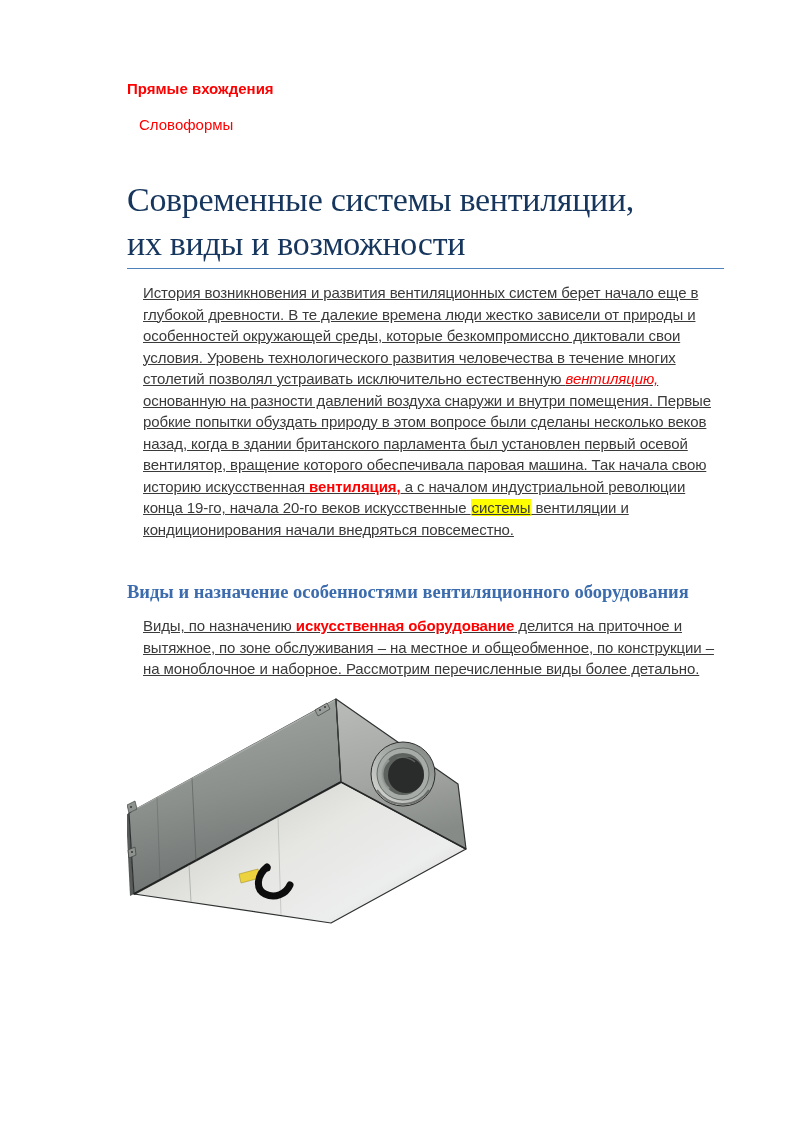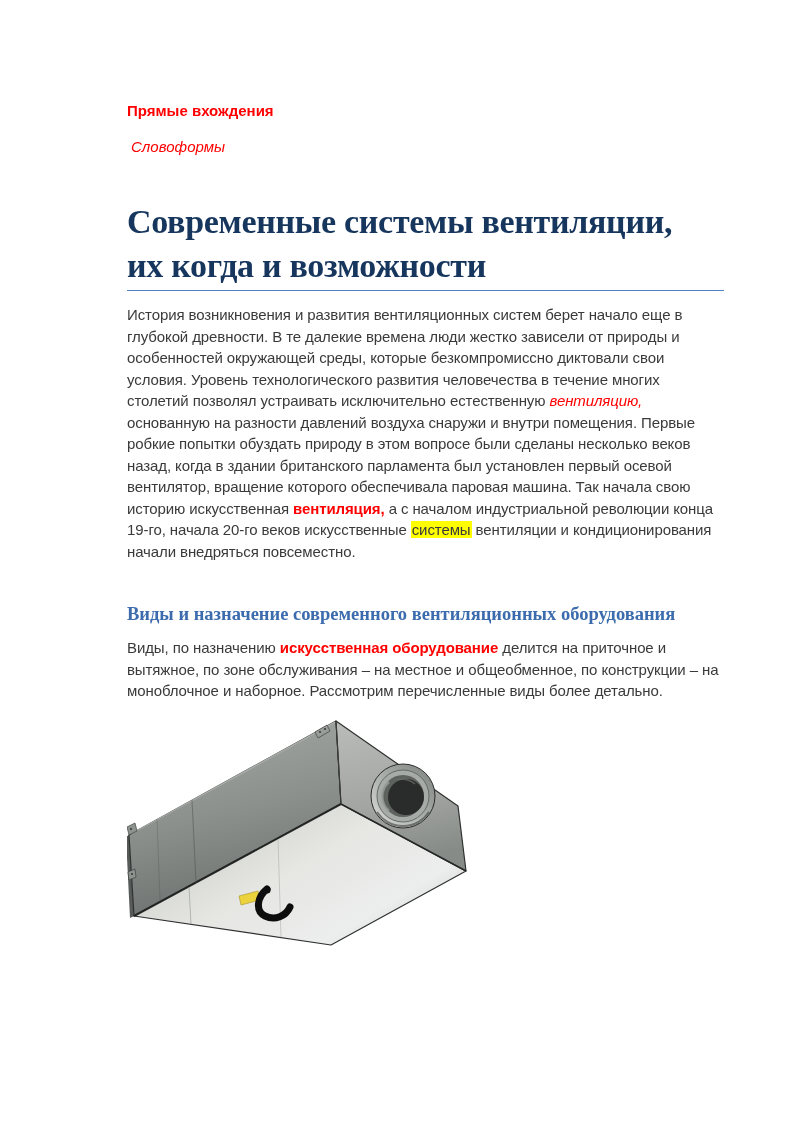--- a/index.html
+++ b/index.html
@@ -5,46 +5,47 @@
   html,body{margin:0;padding:0;background:#ffffff;}
   .page{
     position:relative;
     width:794px;height:1123px;
     background:#fff;
     overflow:hidden;
     font-family:"Liberation Sans","DejaVu Sans",sans-serif;
     color:var(--body,#3a3a3a);
   }
   .content{
-    position:absolute;left:127px;top:103px;width:597px;
+    position:absolute;left:127px;top:81px;width:597px;
   }
   .label-bold{
     margin:0 0 21px 0;
     font-size:15px;line-height:15px;font-weight:700;
     color:var(--red,#ff0000);
   }
   .label-italic{
-    margin:4px;
-    font-size:15px;line-height:15px;font-style:italic;
+    margin:12px;
+    font-size:15px;line-height:15px;
     color:var(--red,#ff0000);
   }
   h1.doc-title{
     margin:46px 0 0 0;
     font-family:"Liberation Serif","DejaVu Serif",serif;
-    font-weight:700;
+    font-weight:400;
     font-size:34px;line-height:44px;letter-spacing:-0.3px;
     color:var(--title,#17365d);
     border-bottom:1px solid var(--rule,#4f81bd);
     padding-bottom:2px;
   }
   h1.doc-title span{display:block;}
   p.body-para{
-    margin:13px 0 0 0;
+    margin:13px 0 0 16px;
     font-size:15px;line-height:21.5px;letter-spacing:-0.1px;
     color:var(--body,#3a3a3a);
+    text-decoration:underline;
   }
   h2.section-heading{
     margin:42px 0 6px 0;
     font-family:"Liberation Serif","DejaVu Serif",serif;
     font-size:18.5px;line-height:20px;font-weight:700;
     color:var(--heading,#3c6cae);
   }
   p.after-heading{margin-top:0;}
   .red-bold{color:var(--red,#ff0000);font-weight:700;}
   .red-italic{color:var(--red,#ff0000);font-style:italic;}
@@ -58,26 +59,26 @@
 <body>
 
 <div class="page">
   <div class="content">
 
     <p class="label-bold">Прямые вхождения</p>
     <p class="label-italic">Словоформы</p>
 
     <h1 class="doc-title">
         <span>Современные системы вентиляции,</span>
-        <span>их когда и возможности</span>
+        <span>их виды и возможности</span>
       </h1>
 
     <p class="body-para"><span>История возникновения и развития вентиляционных систем берет начало еще в глубокой древности. В те далекие времена люди жестко зависели от природы и особенностей окружающей среды, которые безкомпромиссно диктовали свои условия. Уровень технологического развития человечества в течение многих столетий позволял устраивать исключительно естественную </span><span class="red-italic">вентиляцию,</span><span> основанную на разности давлений воздуха снаружи и внутри помещения. Первые робкие попытки обуздать природу в этом вопросе были сделаны несколько веков назад, когда в здании британского парламента был установлен первый осевой вентилятор, вращение которого обеспечивала паровая машина. Так начала свою историю искусственная </span><span class="red-bold">вентиляция,</span><span> а с началом индустриальной революции конца 19-го, начала 20-го веков искусственные </span><span class="hl-yellow">системы</span><span> вентиляции и кондиционирования начали внедряться повсеместно.</span></p>
 
-    <h2 class="section-heading">Виды и назначение современного вентиляционных оборудования</h2>
+    <h2 class="section-heading">Виды и назначение особенностями вентиляционного оборудования</h2>
 
 
     <p class="body-para"><span>Виды, по назначению </span><span class="red-bold">искусственная оборудование</span><span> делится на приточное и вытяжное, по зоне обслуживания – на местное и общеобменное, по конструкции – на моноблочное и наборное. Рассмотрим перечисленные виды более детально.</span></p>
 
     <figure class="unit-figure">
       <svg width="345" height="232" viewBox="0 0 345 232" xmlns="http://www.w3.org/2000/svg">
         <defs>
           <linearGradient id="gSide" x1="0" y1="0" x2="0.25" y2="1">
             <stop offset="0" stop-color="#a6aaa6"></stop>
             <stop offset="0.55" stop-color="#8b908d"></stop>

